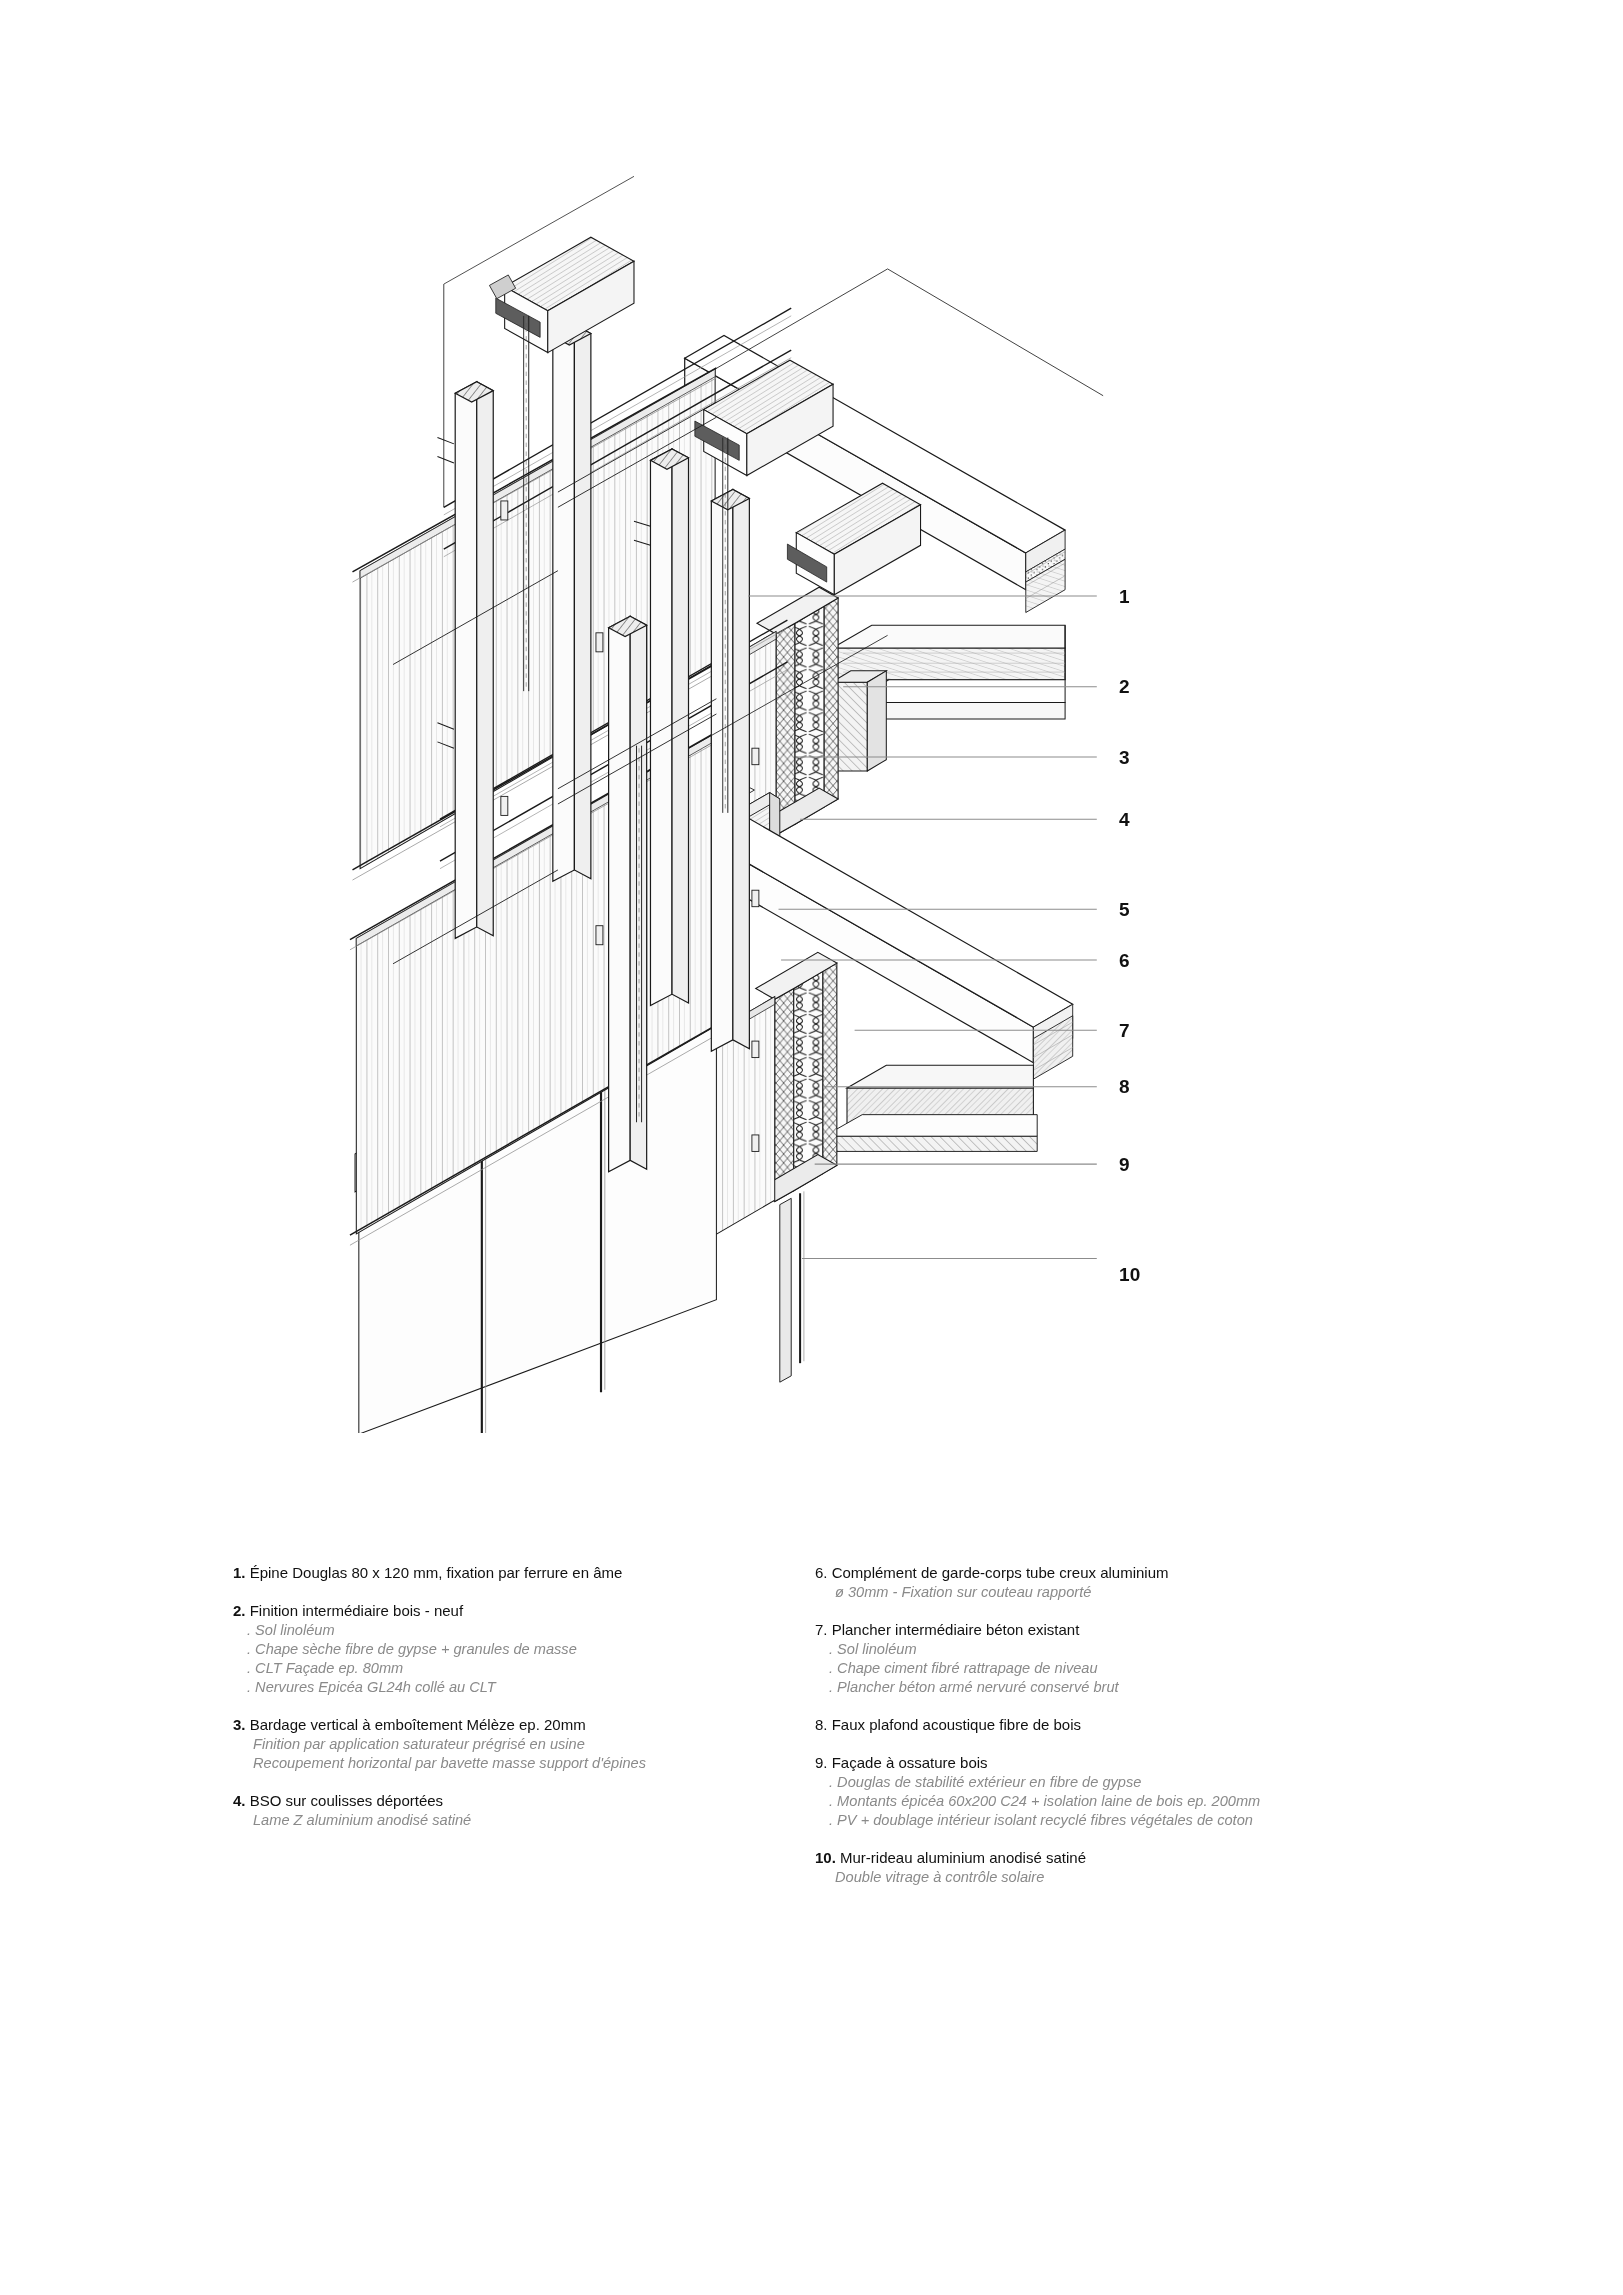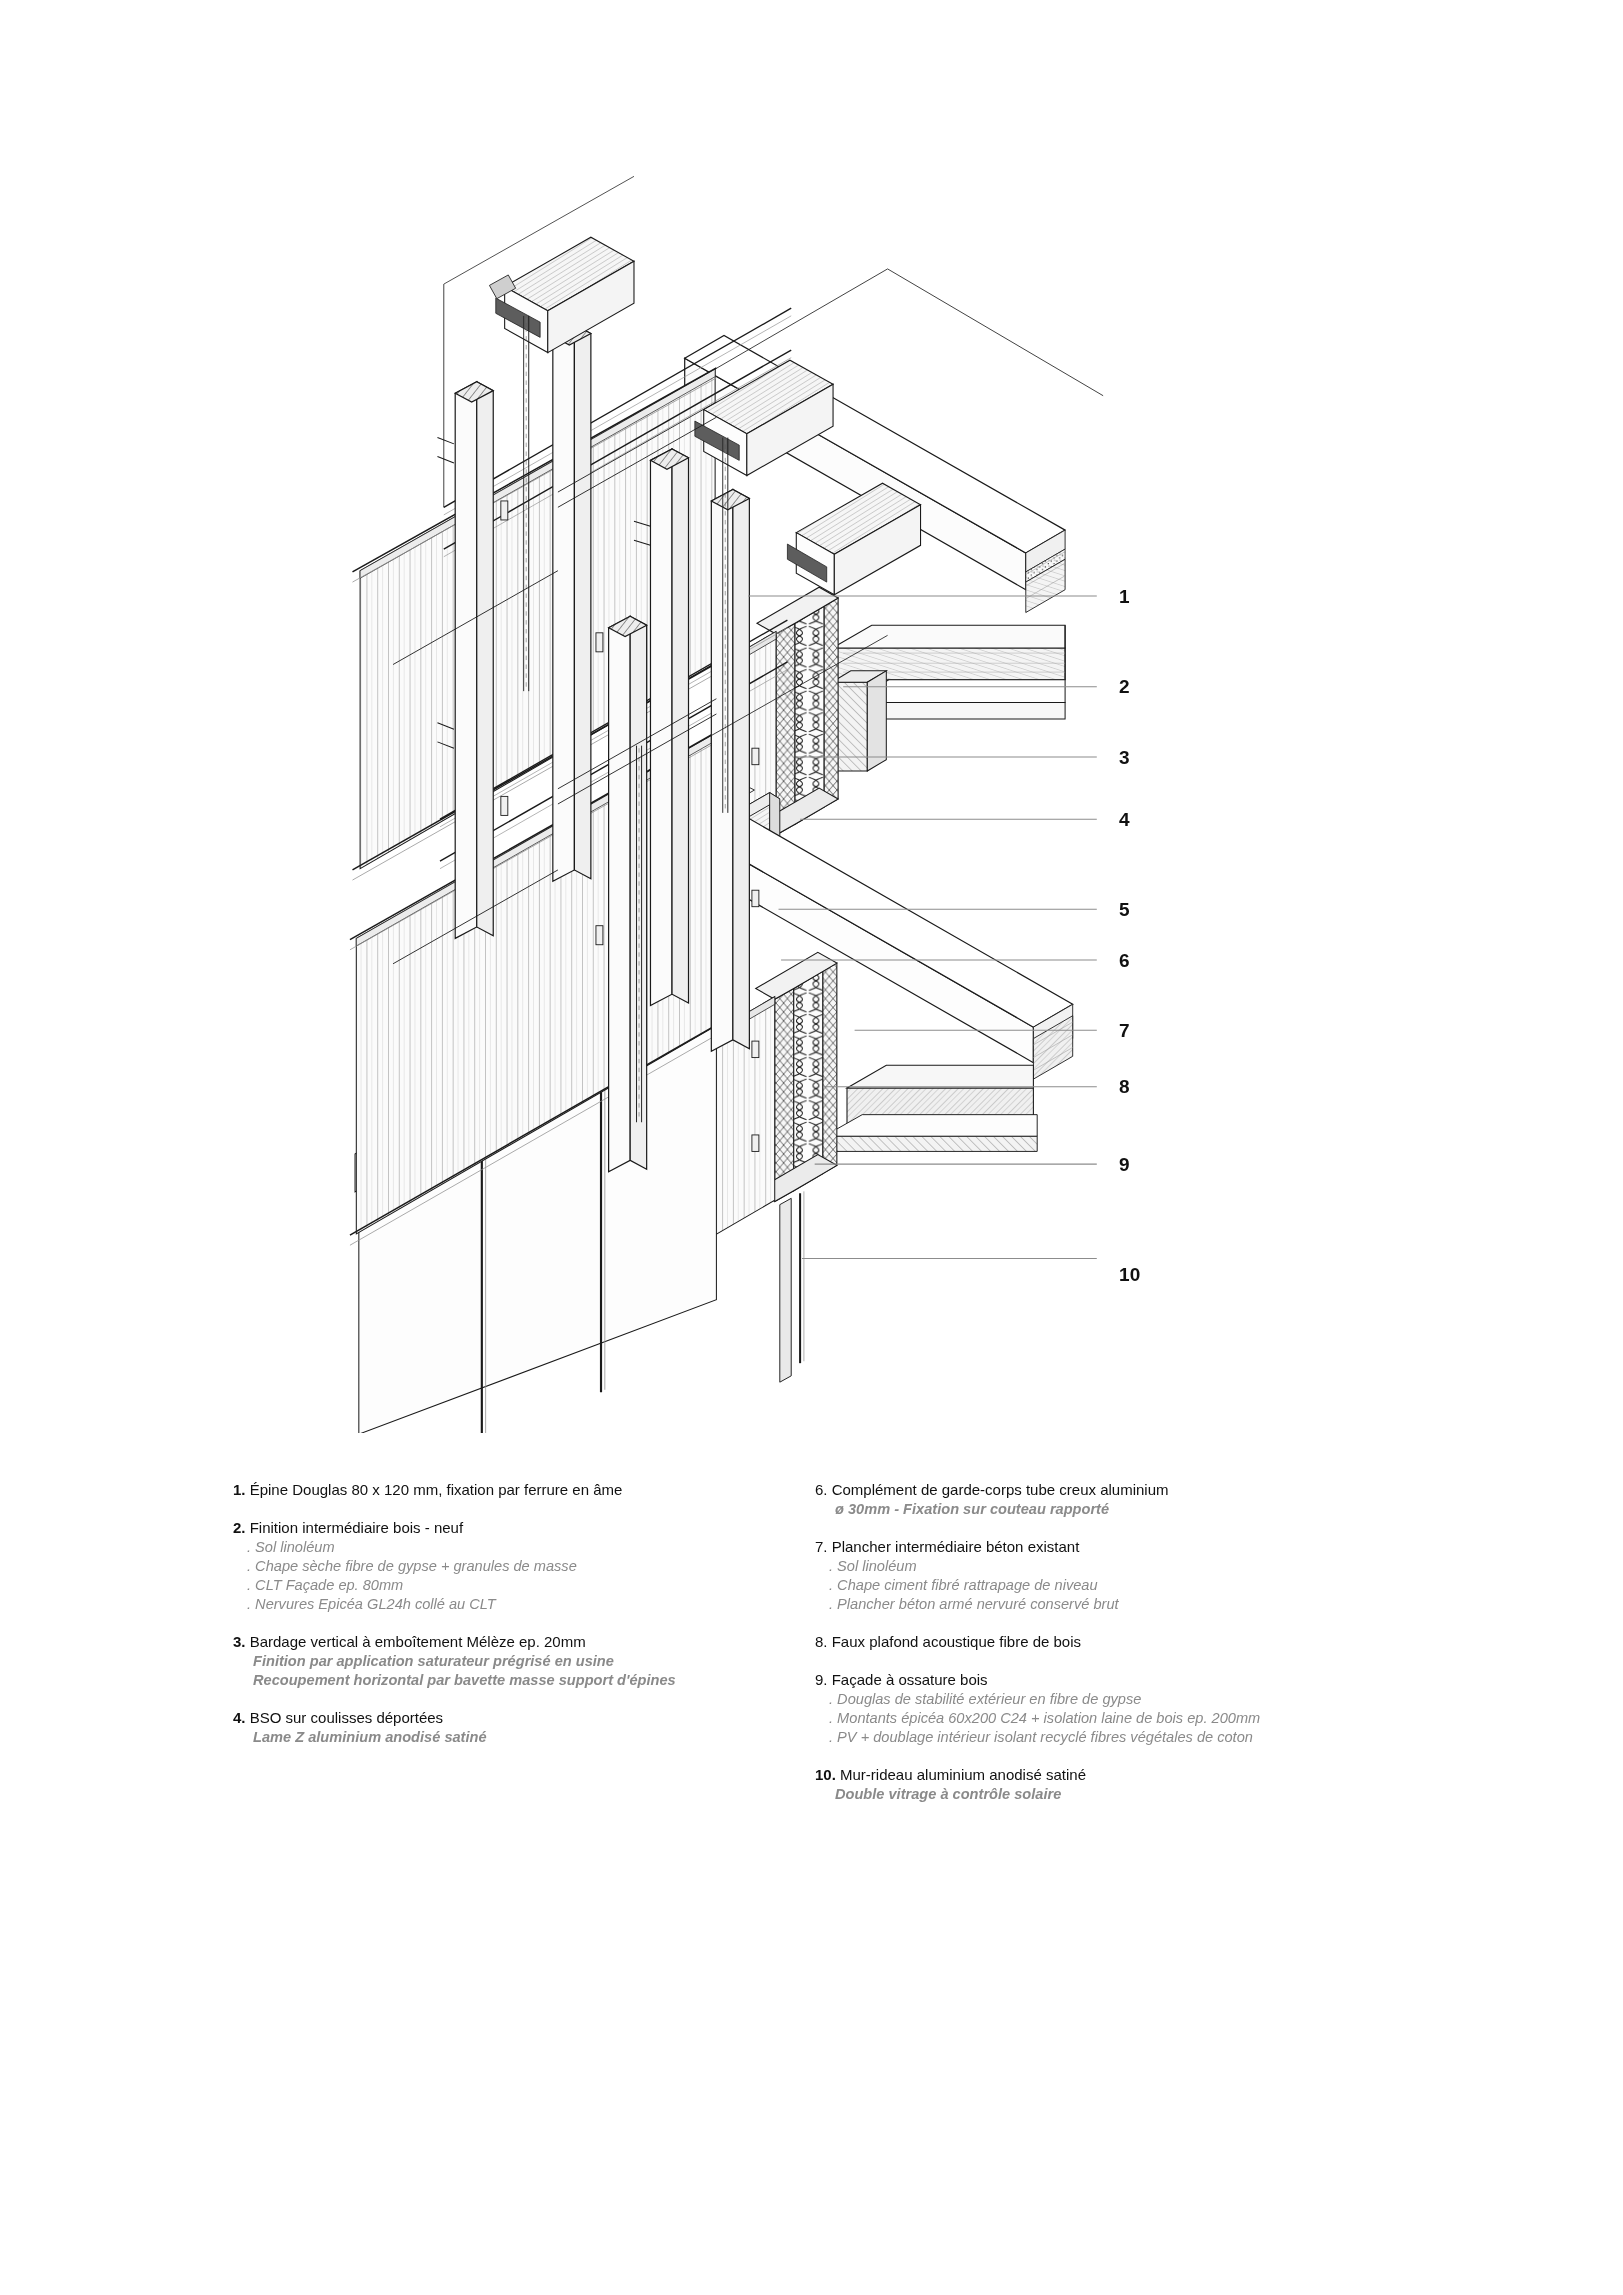--- a/index.html
+++ b/index.html
@@ -18,40 +18,40 @@
   
   .callout-num{
     position:absolute;
     font-family:"Liberation Sans", sans-serif;
     font-size:19px;font-weight:700;color:#111;
     letter-spacing:0.3px;line-height:1;
     white-space:nowrap;
   }
 
   
-  #legend{position:absolute;left:0;top:1480px;width:1623px;height:393px;}
+  #legend{position:absolute;left:0;top:1563px;width:1623px;height:393px;}
   .legend-col{position:absolute;top:0;}
   #legend-col-left{left:233px;width:545px;}
   #legend-col-right{left:815px;width:571px;}
 
   .legend-group{margin:0 0 18px 0;}
   .legend-head{
     font-size:15px;line-height:20px;color:#111;
     white-space:nowrap;font-weight:400;
     text-indent:0;
   }
   .legend-head .num{font-weight:700;}
   #legend-col-right .legend-head .num{font-weight:400;}
   #legend-col-right .legend-head .num.wide{font-weight:700;margin-top:28px;}
   .legend-sub{
     font-size:14.6px;line-height:19px;color:#8a8a8a;
     font-style:italic;white-space:nowrap;
     padding-left:14px;
   }
-  .legend-sub.nodot{padding-left:20px;font-weight:bold;}
+  .legend-sub.nodot{padding-left:20px;}
 
   .legend-group.g-right .legend-head{font-weight:400;}
   .legend-group.g-right .legend-head .num{font-weight:400;}
 
   
   .bold-num .num{font-weight:700;}
 </style>
 </head>
 <body>
 

